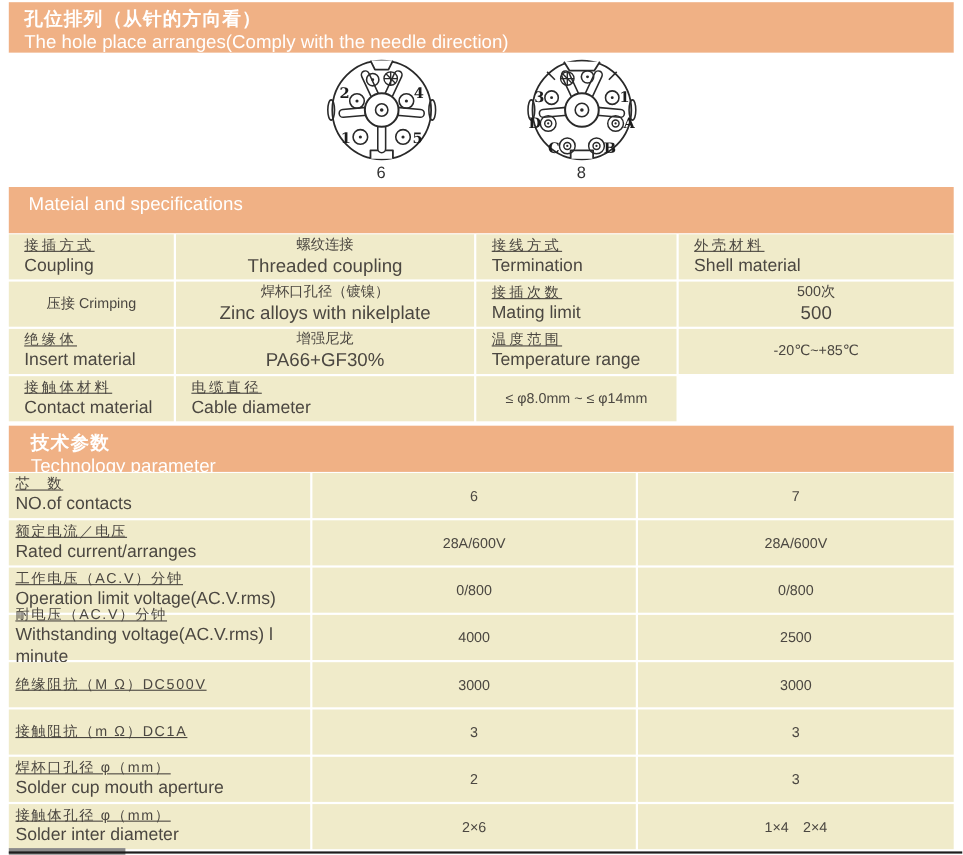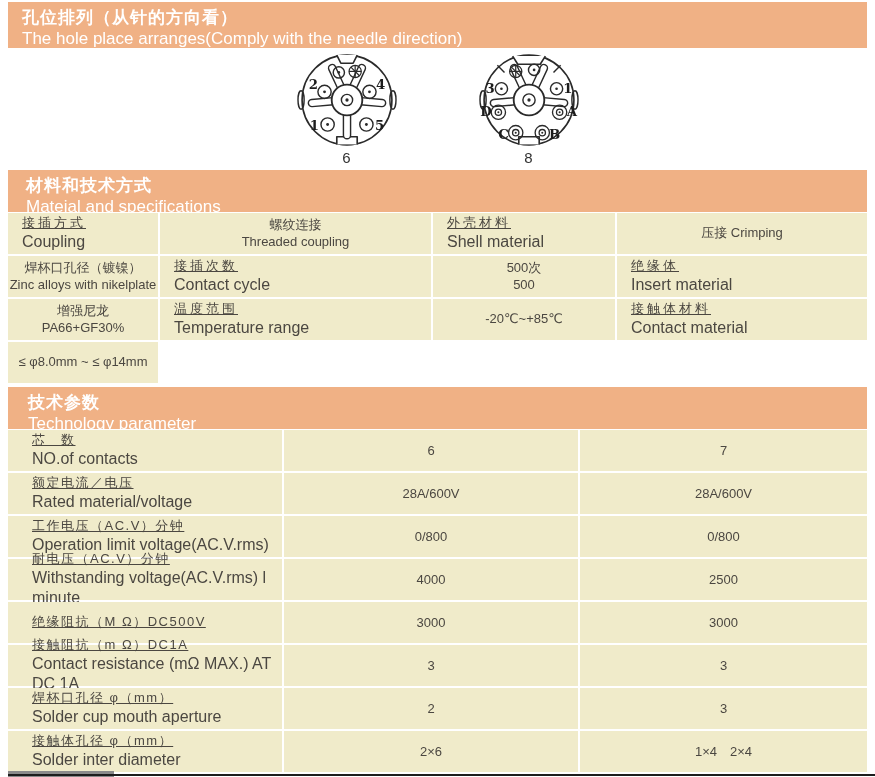--- a/index.html
+++ b/index.html
@@ -25,27 +25,27 @@
 
   
   .materials-table { margin-top:1px; display:grid; grid-template-columns:150px 271px 182px 250px;
     gap:2px; background:#fff; }
   .materials-table .cell { background:#F0EBCA; height:41px; display:flex; flex-direction:column; justify-content:center; }
   .label-cell { padding-left:14px; align-items:flex-start; }
   .value-cell { align-items:center; text-align:center; }
   .lz { font-size:13px; letter-spacing:3px; line-height:1.3;text-decoration:underline; }
   .le { font-size:16px; line-height:1.25; }
   .vz { font-size:13px; line-height:1.3; }
-  .ve { font-size:13px; line-height:1.25; }
+  .ve { font-size:17px; line-height:1.25; }
   .ve:empty, .vz:empty { display:none; }
 
   
   .tech-table { margin-top:1px; display:grid; grid-template-columns:274px 294px 287px; gap:2px; background:#fff; }
   .tech-table .cell { background:#F0EBCA; height:41px; display:flex; flex-direction:column; justify-content:center; }
-  .tech-table .label-cell { padding-left:24px; }
+  .tech-table .label-cell { padding-left:6px; }
   .tech-table .lz { letter-spacing:1.5px; }
   .tech-value { align-items:center; text-align:center; font-size:13px; }
 
   .gap4 { height:4px; }
   .bottom-line { position:absolute; left:8px; top:772px; width:867px; height:2px; background:#1d1d1d; }
   .bottom-accent { position:absolute; left:8px; top:769px; width:106px; height:7px; background:#8a8a8a; }
 </style>
 </head>
 <body>
 
@@ -180,50 +180,53 @@
         <text class="pinlbl" x="102" y="64" text-anchor="middle">A</text>
         <text class="pinlbl" x="35" y="86" text-anchor="middle">C</text>
         <text class="pinlbl" x="85" y="86" text-anchor="middle">B</text>
       </svg>
       <div class="caption">8</div>
     </div>
 
   </div>
 
   <div class="section-header hdr2">
-    <div class="zh">材料和技术方式</div>
     <div class="en">Mateial and specifications</div>
   </div>
 
   <div class="materials-table">
 
     <div class="cell label-cell">
       <div class="lz">接插方式</div>
       <div class="le">Coupling</div>
     </div>
     <div class="cell value-cell">
       <div class="vz">螺纹连接</div>
       <div class="ve">Threaded coupling</div>
     </div>
     <div class="cell label-cell">
+      <div class="lz">接线方式</div>
+      <div class="le">Termination</div>
+    </div>
+    <div class="cell label-cell">
       <div class="lz">外壳材料</div>
       <div class="le">Shell material</div>
     </div>
 
     <div class="cell value-cell">
       <div class="vz">压接 Crimping</div>
 
     </div>
     <div class="cell value-cell">
       <div class="vz">焊杯口孔径（镀镍）</div>
       <div class="ve">Zinc alloys with nikelplate</div>
     </div>
     <div class="cell label-cell">
       <div class="lz">接插次数</div>
-      <div class="le">Contact cycle</div>
+      <div class="le">Mating limit</div>
     </div>
     <div class="cell value-cell">
       <div class="vz">500次</div>
       <div class="ve">500</div>
     </div>
 
     <div class="cell label-cell">
       <div class="lz">绝缘体</div>
       <div class="le">Insert material</div>
     </div>
@@ -236,20 +239,24 @@
       <div class="le">Temperature range</div>
     </div>
     <div class="cell value-cell">
       <div class="vz">-20℃~+85℃</div>
 
     </div>
 
     <div class="cell label-cell">
       <div class="lz">接触体材料</div>
       <div class="le">Contact material</div>
+    </div>
+    <div class="cell label-cell">
+      <div class="lz">电缆直径</div>
+      <div class="le">Cable diameter</div>
     </div>
     <div class="cell value-cell">
       <div class="vz">≤ φ8.0mm ~ ≤ φ14mm</div>
 
     </div>
   </div>
 
   <div class="gap4"></div>
 
   <div class="section-header hdr3">
@@ -261,21 +268,21 @@
 
     <div class="cell label-cell">
       <div class="lz">芯　数</div>
       <div class="le">NO.of contacts</div>
     </div>
     <div class="cell tech-value">6</div>
     <div class="cell tech-value">7</div>
 
     <div class="cell label-cell">
       <div class="lz">额定电流／电压</div>
-      <div class="le">Rated material/voltage</div>
+      <div class="le">Rated current/arranges</div>
     </div>
     <div class="cell tech-value">28A/600V</div>
     <div class="cell tech-value">28A/600V</div>
 
     <div class="cell label-cell">
       <div class="lz">工作电压（AC.V）分钟</div>
       <div class="le">Operation limit voltage(AC.V.rms)</div>
     </div>
     <div class="cell tech-value">0/800</div>
     <div class="cell tech-value">0/800</div>
@@ -288,21 +295,20 @@
     <div class="cell tech-value">2500</div>
 
     <div class="cell label-cell">
       <div class="lz">绝缘阻抗（M Ω）DC500V</div>
     </div>
     <div class="cell tech-value">3000</div>
     <div class="cell tech-value">3000</div>
 
     <div class="cell label-cell">
       <div class="lz">接触阻抗（m Ω）DC1A</div>
-      <div class="le">Contact resistance (mΩ MAX.) AT DC 1A</div>
     </div>
     <div class="cell tech-value">3</div>
     <div class="cell tech-value">3</div>
 
     <div class="cell label-cell">
       <div class="lz">焊杯口孔径 φ（mm）</div>
       <div class="le">Solder cup mouth aperture</div>
     </div>
     <div class="cell tech-value">2</div>
     <div class="cell tech-value">3</div>

